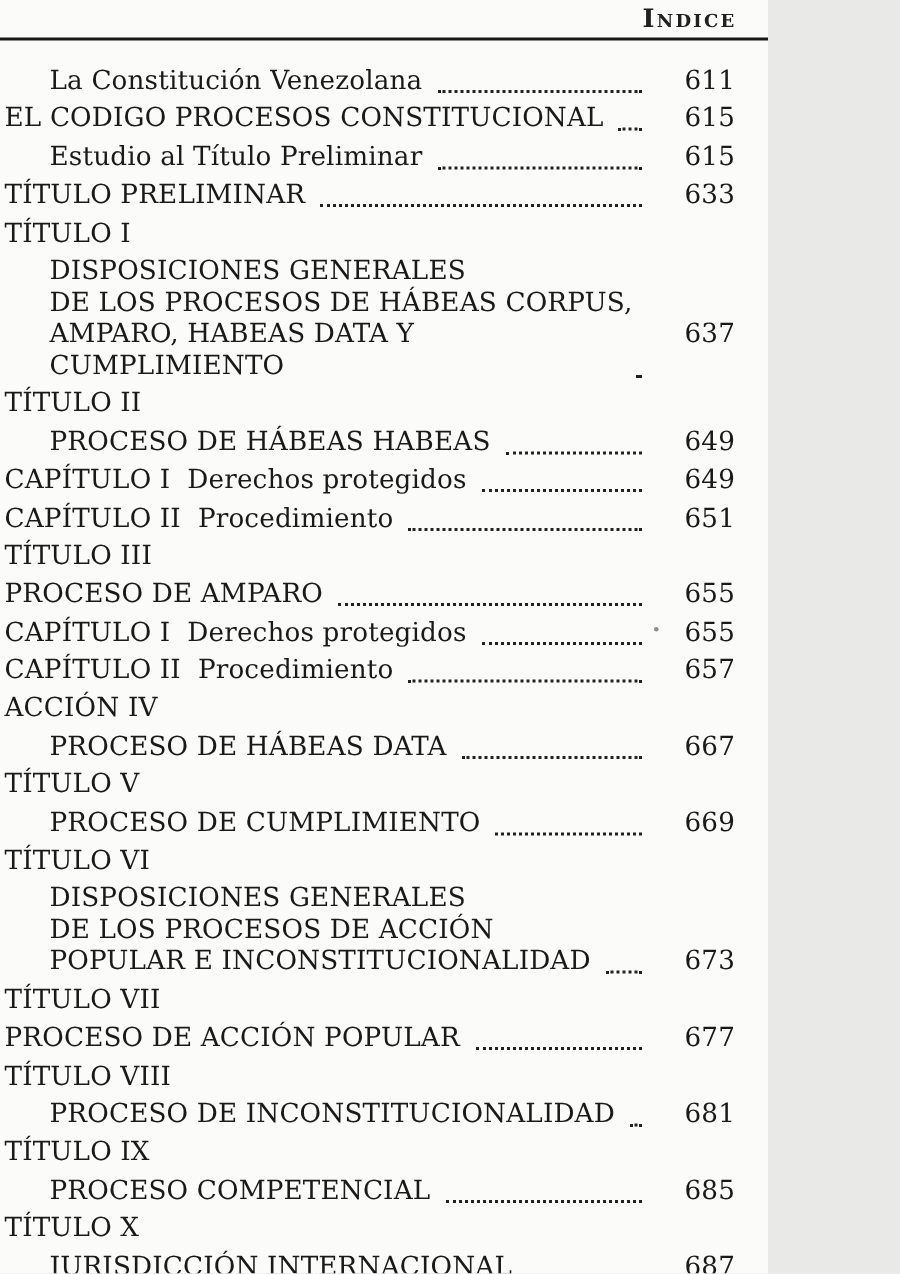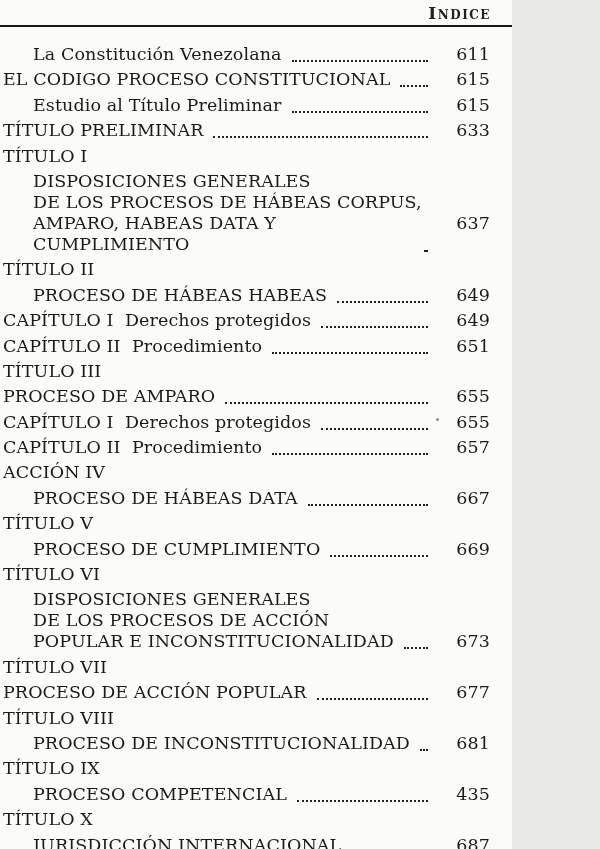--- a/index.html
+++ b/index.html
@@ -81,21 +81,21 @@
     <span class="header-title">Indice</span>
   </div>
 
   <div class="rule"></div>
 
   <div class="toc">
       <div class="entry indent">
         <div class="line flex"><span class="txt">La Constitución Venezolana</span><span class="lead"></span><span class="pn">611</span></div>
       </div>
       <div class="entry">
-        <div class="line flex"><span class="txt">EL CODIGO PROCESO CONSTITUCIONAL</span><span class="lead"></span><span class="pn">615</span></div>
+        <div class="line flex"><span class="txt">EL CODIGO PROCESOS CONSTITUCIONAL</span><span class="lead"></span><span class="pn">615</span></div>
       </div>
       <div class="entry indent">
         <div class="line flex"><span class="txt">Estudio al Título Preliminar</span><span class="lead"></span><span class="pn">615</span></div>
       </div>
       <div class="entry">
         <div class="line flex"><span class="txt">TÍTULO PRELIMINAR</span><span class="lead"></span><span class="pn">633</span></div>
       </div>
       <div class="entry">
         <div class="line"><span class="txt">TÍTULO I</span></div>
       </div>
@@ -157,21 +157,21 @@
       <div class="entry">
         <div class="line"><span class="txt">TÍTULO VIII</span></div>
       </div>
       <div class="entry indent">
         <div class="line flex"><span class="txt">PROCESO DE INCONSTITUCIONALIDAD</span><span class="lead"></span><span class="pn">681</span></div>
       </div>
       <div class="entry">
         <div class="line"><span class="txt">TÍTULO IX</span></div>
       </div>
       <div class="entry indent">
-        <div class="line flex"><span class="txt">PROCESO COMPETENCIAL</span><span class="lead"></span><span class="pn">435</span></div>
+        <div class="line flex"><span class="txt">PROCESO COMPETENCIAL</span><span class="lead"></span><span class="pn">685</span></div>
       </div>
       <div class="entry">
         <div class="line"><span class="txt">TÍTULO X</span></div>
       </div>
       <div class="entry indent">
         <div class="line flex"><span class="txt">JURISDICCIÓN INTERNACIONAL</span><span class="lead"></span><span class="pn">687</span></div>
       </div>
     </div>
 
   <div class="artifact-dot"></div>

